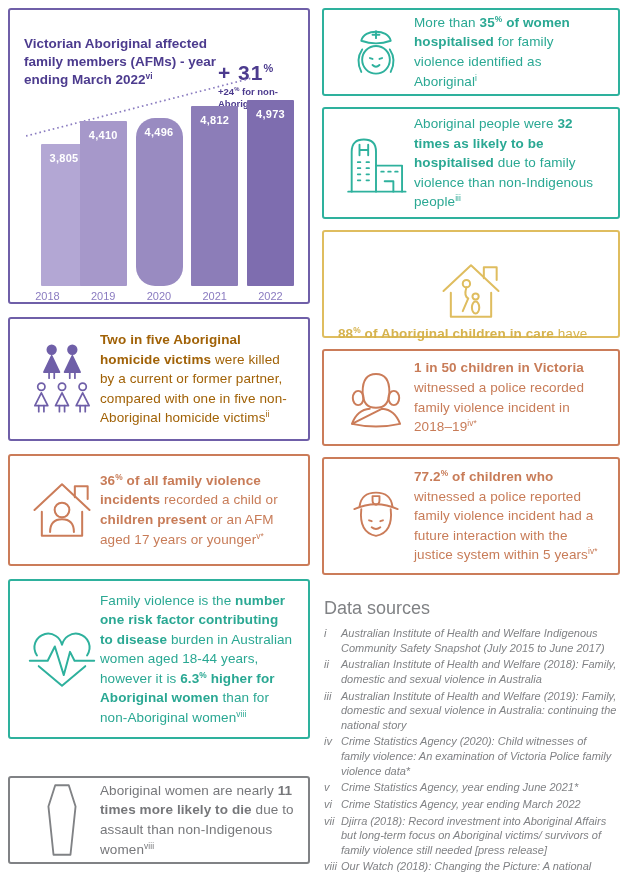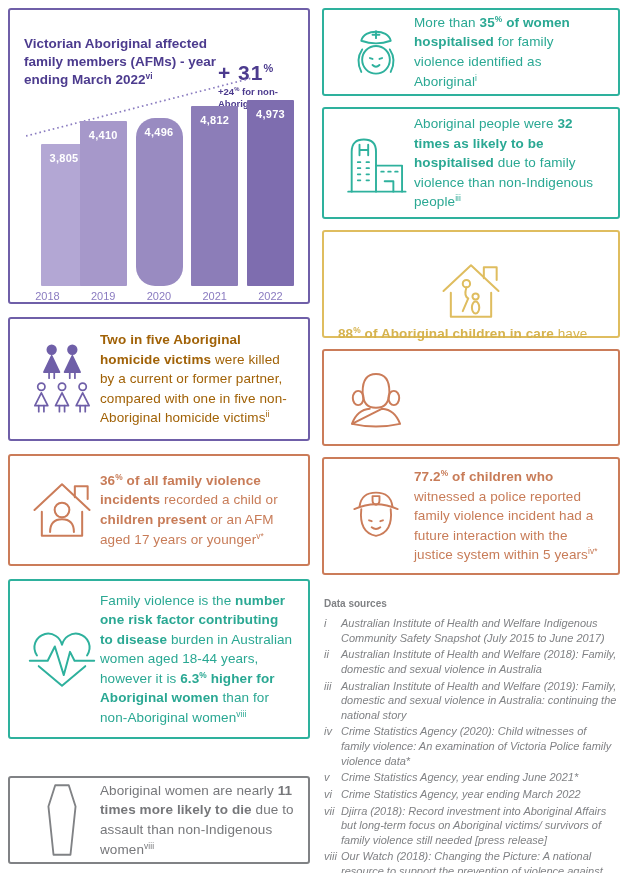--- a/index.html
+++ b/index.html
@@ -33,21 +33,21 @@
   .trend-svg{position:absolute;top:-28px;left:2px;pointer-events:none;}
   .bars{position:absolute;left:0;right:0;bottom:0;display:flex;justify-content:space-between;align-items:flex-end;height:202px;}
   .bar-col{display:flex;flex-direction:column;align-items:center;justify-content:flex-end;width:47px;}
   .bar{width:47px;border-radius:1px;display:flex;justify-content:center;}
   .bar-label{color:#fff;font-size:11px;font-weight:700;margin-top:8px;letter-spacing:.3px;text-align:center;}
   .bar-year{font-size:11px;color:#8a7bc0;margin-top:4px;height:12px;}
   .chart-caption{font-size:10.3px;color:#6a59a6;margin-top:5px;letter-spacing:.1px;}
 
   
   .sources{margin-top:12px;color:#808285;padding:0 2px;}
-  .sources-heading{font-size:10px;font-weight:700;color:#808285;margin-bottom:7px;}
+  .sources-heading{font-size:18px;font-weight:400;color:#808285;margin-bottom:7px;}
   .source-row{display:flex;font-size:11px;font-style:italic;line-height:1.33;color:#808285;margin-bottom:2px;}
   .source-num{width:17px;flex-shrink:0;}
   .source-text{flex:1;}
 
   svg{display:block;}
   .stroke{fill:none;stroke-width:2.2;stroke-linecap:round;stroke-linejoin:round;}
 </style>
 </head>
 <body>
 
@@ -234,20 +234,21 @@
       <div class="icon-cell">
         <svg width="66" height="60" viewBox="0 0 74 66">
           <g class="stroke" stroke="#cb7c59">
             <path d="M22,26 Q22,6 37,6 Q52,6 52,26 Q52,44 37,44 Q22,44 22,26 Z"></path>
             <ellipse cx="17" cy="33" rx="6" ry="8"></ellipse>
             <ellipse cx="57" cy="33" rx="6" ry="8"></ellipse>
             <path d="M10,62 Q16,46 30,45 M44,45 Q58,46 64,62 Q37,68 10,62 Z"></path>
           </g>
         </svg>
       </div>
+      <div class="txt"><span class="seg-b">1 in 50 children in Victoria</span><span> witnessed a police recorded family violence incident in 2018–19</span><sup>iv*</sup></div>
     </div>
 
     <div class="box c-orange" style="height:118px">
       <div class="icon-cell">
         <svg width="64" height="62" viewBox="0 0 74 70">
           <g class="stroke" stroke="#cb7c59">
             <path d="M18,24 Q20,8 37,8 Q54,8 56,24"></path>
             <path d="M12,27 Q37,16 62,27"></path>
             <path d="M33,12 h8 v5 q0,4 -4,5 q-4,-1 -4,-5 Z"></path>
             <path d="M20,27 Q17,54 37,58 Q57,54 54,27"></path>

